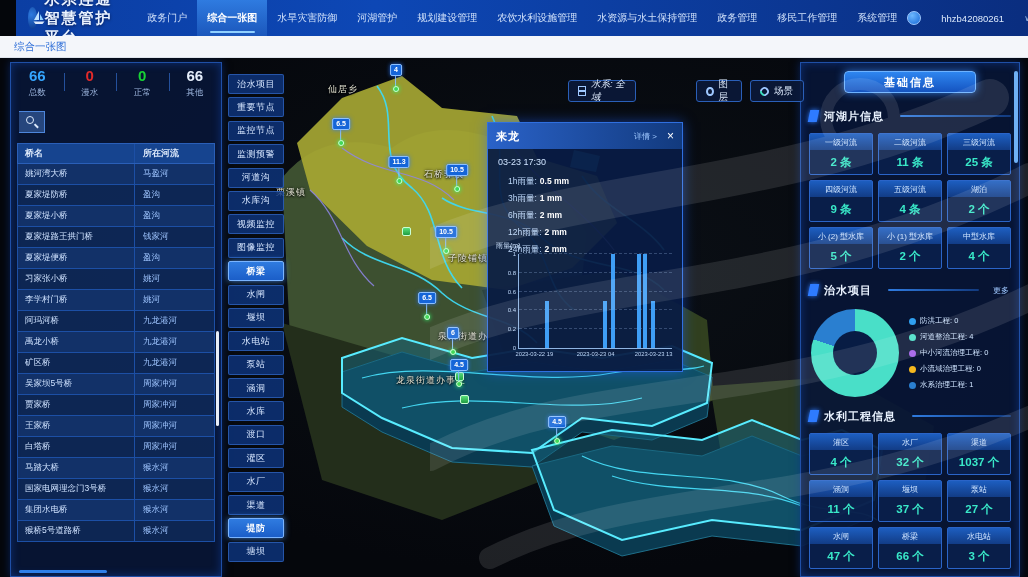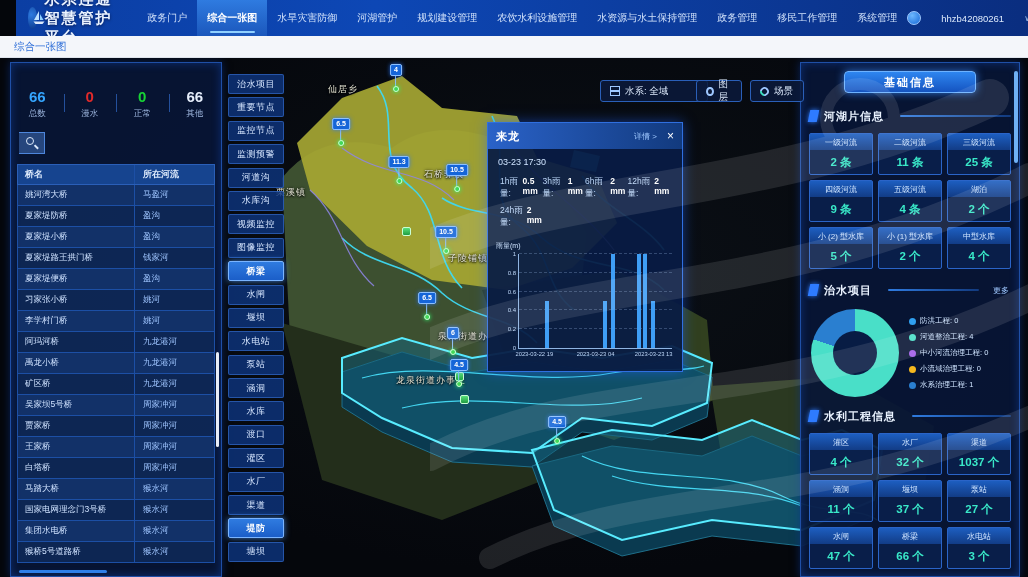--- a/index.html
+++ b/index.html
@@ -66,21 +66,21 @@
     box-shadow:0 0 10px rgba(20,80,200,.45) inset, 0 0 8px rgba(10,50,140,.6); z-index:10; }
   .sec-head { display:flex; align-items:center; gap:6px; position:relative; height:22px; }
   .sec-accent { width:9px; height:12px; background:#2e7bff; transform:skewX(-12deg);
     margin-left:8px; box-shadow:0 0 5px #2e7bff; }
   .sec-title { color:#eaf3ff; font-size:11px; font-weight:bold; letter-spacing:1px; }
   .sec-line { flex:1; height:2px; margin:0 8px 0 10px;
     background:linear-gradient(90deg,#2f7be0,#123a7e); border-radius:1px; }
 
   
   #bridge-panel { left:10px; top:62px; width:212px; height:515px; }
-  #bridge-stats { display:flex; margin-top:25px; }
+  #bridge-stats { display:flex; margin-top:4px; }
   .stat { flex:1; text-align:center; position:relative; }
   .stat + .stat::before { content:""; position:absolute; left:0; top:6px; bottom:8px;
     width:1px; background:#24509c; }
   .stat-v { font-size:15px; font-weight:bold; }
   .stat-l { font-size:8.5px; color:#9fb8e0; margin-top:3px; }
   #bridge-search { display:flex; margin:12px 8px 0 8px; height:22px; }
   #bridge-search input { flex:1; background:rgba(40,86,168,.55); border:1px solid #4d86dc;
     color:#cfe2ff; font-size:9px; padding:0 6px; outline:none; }
   #bridge-search input::placeholder { color:#a8c4ec; }
   #search-btn { width:26px; background:rgba(70,120,200,.5); border:1px solid #4d86dc;
@@ -118,21 +118,21 @@
   #popup { position:absolute; left:487px; top:122px; width:196px; height:250px;
     background:rgba(8,28,68,.94); border:1px solid #2f6fe0; z-index:40;
     box-shadow:0 0 12px rgba(30,100,255,.5); }
   #popup-head { height:26px; background:linear-gradient(90deg,#2a62c8,#12folk3a7e);
     background:linear-gradient(90deg,#2a62c8,#123a7e);
     display:flex; align-items:center; padding:0 8px; }
   #popup-title { color:#fff; font-size:11px; font-weight:bold; letter-spacing:1px; }
   #popup-detail { margin-left:auto; color:#9fc8ff; font-size:8px; cursor:pointer; }
   #popup-close { color:#fff; font-size:12px; margin-left:10px; cursor:pointer; line-height:1; }
   #popup-time { color:#cfe4ff; font-size:9px; margin:8px 0 4px 10px; }
-  #popup-metrics { display:grid; grid-template-columns:1fr 1fr 1fr 1fr; padding:0 12px; }
+  #popup-metrics { display:grid; grid-template-columns:1fr; padding:0 20px; }
   .pm { display:flex; gap:3px; margin-top:5px; }
   .pm-l { color:#bcd6f8; font-size:8.5px; }
   .pm-v { color:#fff; font-size:8.5px; font-weight:bold; }
   #popup-chart { position:absolute; left:8px; top:118px; width:180px; height:124px; }
   #pc-title { color:#cfe4ff; font-size:7px; }
   #pc-plot { position:absolute; left:22px; top:13px; right:4px; bottom:16px;
     border-left:1px solid #8fb4e2; border-bottom:1px solid #8fb4e2; }
   .grid-line { position:absolute; left:0; right:0; height:0;
     border-top:1px dashed rgba(150,180,225,.3); }
   .ytick { position:absolute; right:100%; transform:translateY(-50%); padding-right:3px;
@@ -257,21 +257,21 @@
       <div class="m-marker" style="left: 453px; top: 263px;"><div class="m-pill">6</div><div class="m-stem"></div><div class="m-dot"></div></div>
       <div class="m-marker" style="left: 459px; top: 295px;"><div class="m-pill">4.5</div><div class="m-stem"></div><div class="m-dot"></div></div>
       <div class="m-marker" style="left: 557px; top: 352px;"><div class="m-pill">4.5</div><div class="m-stem"></div><div class="m-dot"></div></div>
     </div>
 <div class="cam-dot" style="left: 402px; top: 169px;"></div>
     <div class="cam-dot" style="left: 455px; top: 314px;"></div>
     <div class="cam-dot" style="left: 460px; top: 337px;"></div>
   </div>
 
 <div id="map-controls">
-    <div class="map-ctrl" style="left: 600px; width: 108px;">
+    <div class="map-ctrl" style="left: 568px; width: 68px; font-style: italic;">
       <span class="ctrl-ico ico-layers"></span>
       <span>水系: 全域</span>
     </div>
     <div class="map-ctrl" style="left: 696px; width: 46px;">
       <span class="ctrl-ico ico-ring"></span>
       <span>图层</span>
     </div>
     <div class="map-ctrl" style="left: 750px; width: 54px;">
       <span class="ctrl-ico ico-scene"></span>
       <span>场景</span>

